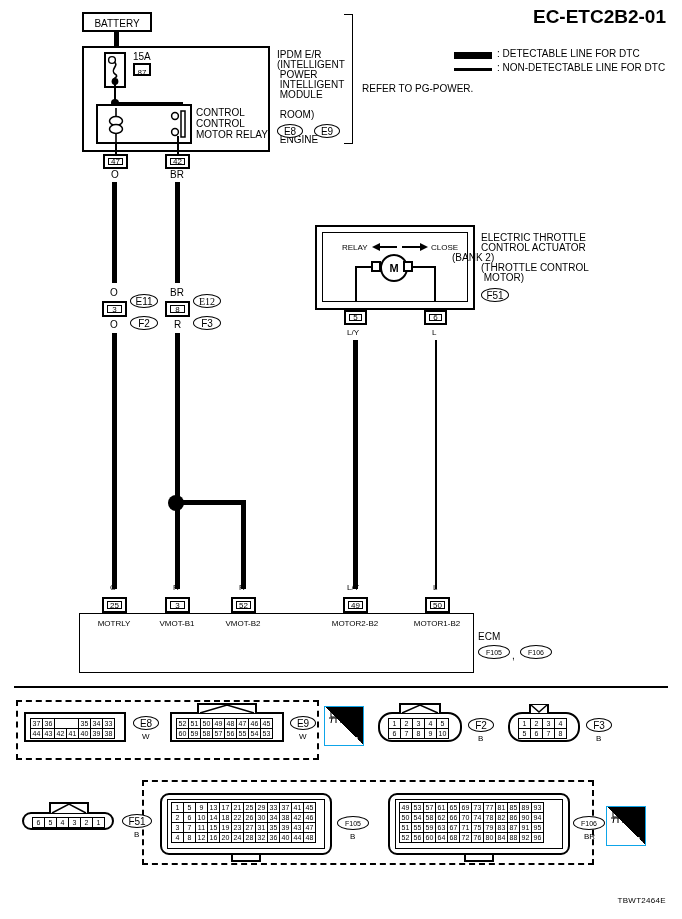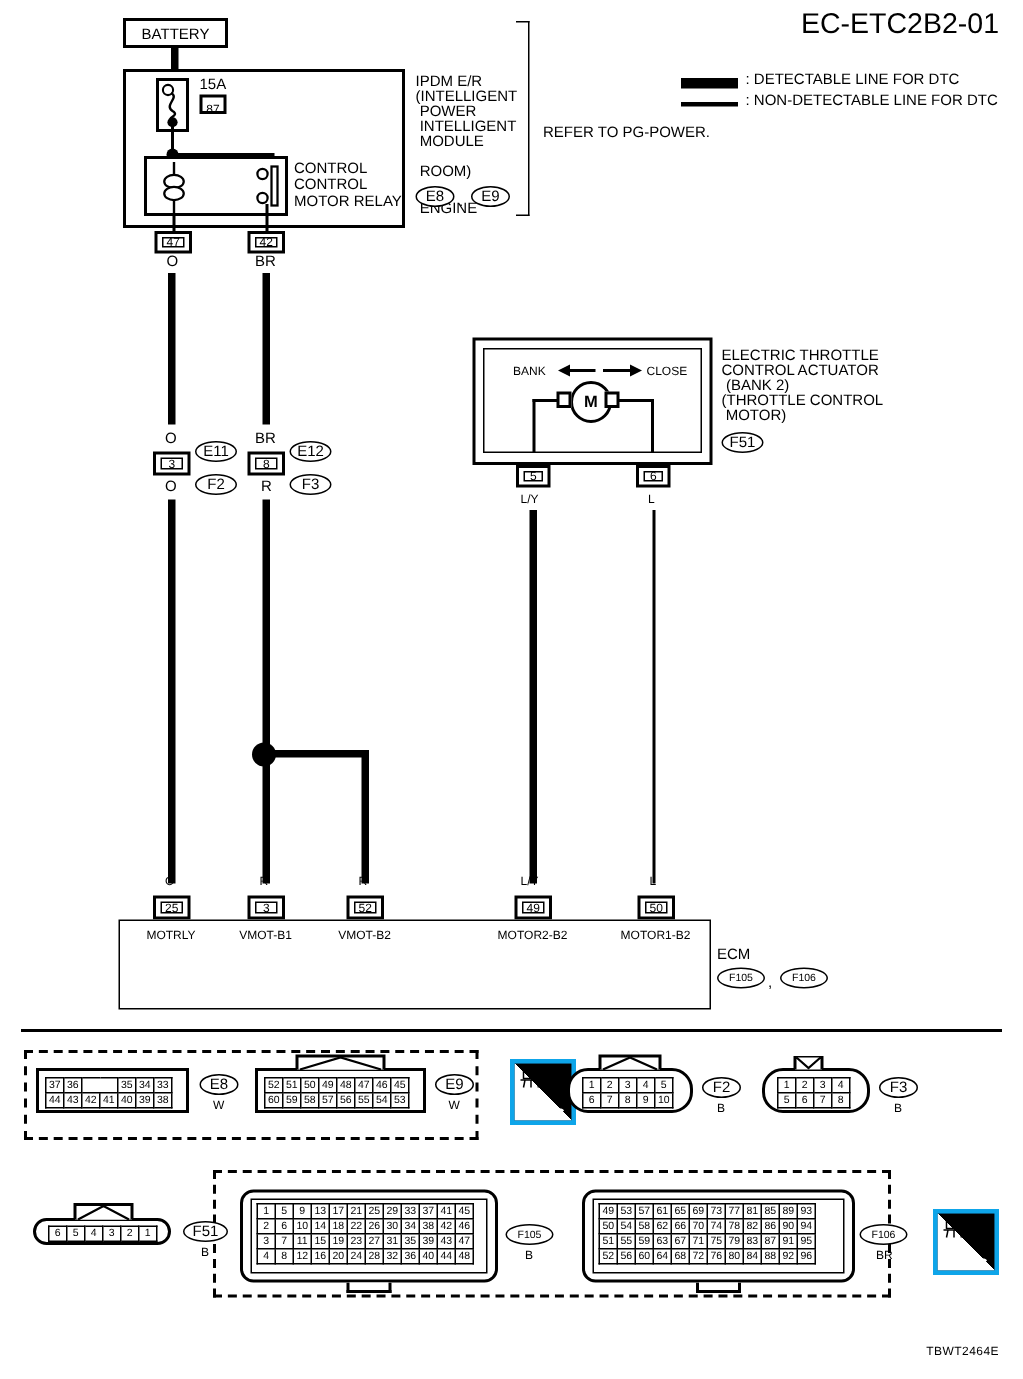--- a/index.html
+++ b/index.html
@@ -5,21 +5,21 @@
   html,body{margin:0;padding:0;background:#fff;}
   body{
     width:682px;height:919px;position:relative;overflow:hidden;
     font-family:"Liberation Sans", sans-serif;
     color:#000;
     -webkit-font-smoothing:none;
   }
   .abs{position:absolute;}
   .txt{position:absolute;font-size:10px;line-height:10px;white-space:pre;}
   .txt.sm{font-size:8px;line-height:9px;}
-  .title{position:absolute;font-size:19px;font-weight:400;letter-spacing:0px;white-space:nowrap;}
+  .title{position:absolute;font-size:19px;font-weight:700;letter-spacing:0px;white-space:nowrap;}
 
   
   .hl{position:absolute;background:#000;height:1px;}
   .vl{position:absolute;background:#000;width:1px;}
   .thickv{position:absolute;background:#000;width:5px;}
   .thickh{position:absolute;background:#000;height:5px;}
   .thinv{position:absolute;background:#000;width:2px;}
   .thinh{position:absolute;background:#000;height:2px;}
 
   .box{position:absolute;border:1px solid #000;box-sizing:border-box;background:#fff;}
@@ -42,21 +42,21 @@
 
   
   .ctab{position:absolute;border-collapse:collapse;background:#fff;}
   .ctab td{border:1px solid #000;font-size:7px;text-align:center;
            padding:0;height:9px;min-width:11px;line-height:9px;}
   .ctab td.blank{background:#fff;}
 
   .dashbox{position:absolute;border:2px dashed #000;box-sizing:border-box;}
 
   
-  .hs{position:absolute;background:#0c4a6e;border:3px solid #0ea5e9;overflow:hidden;margin-left:16px;}
+  .hs{position:absolute;background:#0c4a6e;border:1px solid #0ea5e9;overflow:hidden;}
   .hs .tri{position:absolute;left:0;top:0;width:100%;height:100%;
       background:linear-gradient(to bottom left, #000 49.5%, #fff 50%);}
   .hs .lbl{position:absolute;right:2px;bottom:0px;font-size:9px;font-weight:bold;color:#fff;}
   .hs .scope{position:absolute;left:3px;top:3px;width:16px;height:14px;}
 
   .motor-circle{position:absolute;border:2px solid #000;border-radius:50%;
      background:#fff;display:flex;align-items:center;justify-content:center;
      font-size:11px;font-weight:bold;}
 
   .footer{position:absolute;font-size:8px;letter-spacing:0.3px;}
@@ -156,35 +156,35 @@
 </div>
 <div class="oval" style="left:130px;top:294px;width:28px;height:14px;">E11</div>
 <div class="oval" style="left:130px;top:316px;width:28px;height:14px;">F2</div>
 <div class="txt" style="left:110px;top:320px;">O</div>
 <div class="thickv" style="left:112px;top:333px;height:256px;"></div>
 
 <div class="txt" style="left:170px;top:288px;">BR</div>
 <div class="pin" style="left:165px;top:301px;width:25px;height:16px;">
   <div class="inner">8</div>
 </div>
-<div class="oval" style="left:193px;top:294px;width:28px;height:14px;">E12</div>
+<div class="oval" style="left:193px;top:294px;width:28px;height:14px;font-family:Liberation Serif, serif;">E12</div>
 <div class="oval" style="left:193px;top:316px;width:28px;height:14px;">F3</div>
 <div class="txt" style="left:174px;top:320px;">R</div>
 <div class="thickv" style="left:175px;top:333px;height:256px;"></div>
 
 <svg class="abs" style="left:167px;top:494px;" width="18" height="18">
     <circle cx="9" cy="9" r="8" fill="#000"></circle>
   </svg>
 <div class="thickh" style="left:177px;top:500px;width:69px;"></div>
 <div class="thickv" style="left:241px;top:500px;height:89px;"></div>
 
 <div class="box2" style="left:315px;top:225px;width:160px;height:85px;"></div>
 <div class="box" style="left:322px;top:232px;width:146px;height:70px;"></div>
 
-<div class="txt sm" style="left:342px;top:243px;">BANK</div>
+<div class="txt sm" style="left:342px;top:243px;">RELAY</div>
 <svg class="abs" style="left:372px;top:241px;" width="26" height="12" viewBox="0 0 26 12">
   <line x1="6" y1="6" x2="25" y2="6" stroke="#000" stroke-width="2"></line>
   <polygon points="0,6 8,2 8,10" fill="#000"></polygon>
 </svg>
 <svg class="abs" style="left:402px;top:241px;" width="26" height="12" viewBox="0 0 26 12">
   <line x1="0" y1="6" x2="18" y2="6" stroke="#000" stroke-width="2"></line>
   <polygon points="26,6 18,2 18,10" fill="#000"></polygon>
 </svg>
 <div class="txt sm" style="left:431px;top:243px;">CLOSE</div>
 
@@ -192,21 +192,21 @@
 <div class="abs" style="left:371px;top:261px;width:10px;height:11px;border:2px solid #000;box-sizing:border-box;background:#fff;"></div>
 <div class="abs" style="left:403px;top:261px;width:10px;height:11px;border:2px solid #000;box-sizing:border-box;background:#fff;"></div>
 <div class="thinh" style="left:355px;top:266px;width:17px;"></div>
 <div class="thinv" style="left:355px;top:266px;height:36px;"></div>
 <div class="thinh" style="left:412px;top:266px;width:23px;"></div>
 <div class="thinv" style="left:434px;top:266px;height:36px;"></div>
 
 <div>
   <div class="txt" style="left:481px;top:233px;">ELECTRIC THROTTLE</div>
   <div class="txt" style="left:481px;top:243px;">CONTROL ACTUATOR</div>
-  <div class="txt" style="left:484px;top:253px;">(BANK 2)</div>
+  <div class="txt" style="left:452px;top:253px;">(BANK 2)</div>
   <div class="txt" style="left:481px;top:263px;">(THROTTLE CONTROL</div>
   <div class="txt" style="left:481px;top:273px;"> MOTOR)</div>
 </div>
 <div class="oval" style="left:481px;top:288px;width:28px;height:14px;">F51</div>
 
 <div class="pin" style="left:344px;top:310px;width:23px;height:15px;">
   <div class="inner">5</div>
 </div>
 <div class="txt sm" style="left:347px;top:328px;">L/Y</div>
 <div class="thickv" style="left:353px;top:340px;height:249px;"></div>

